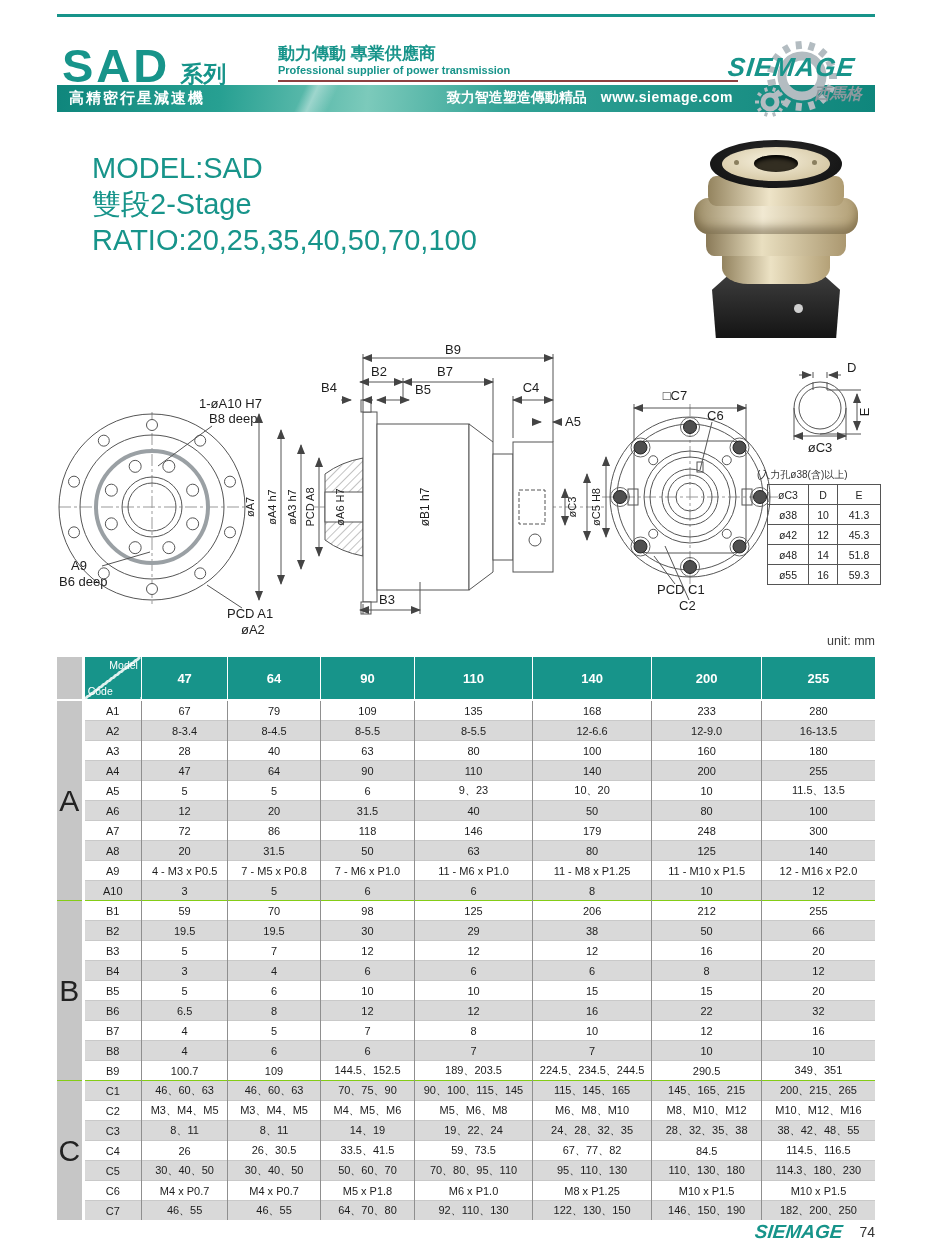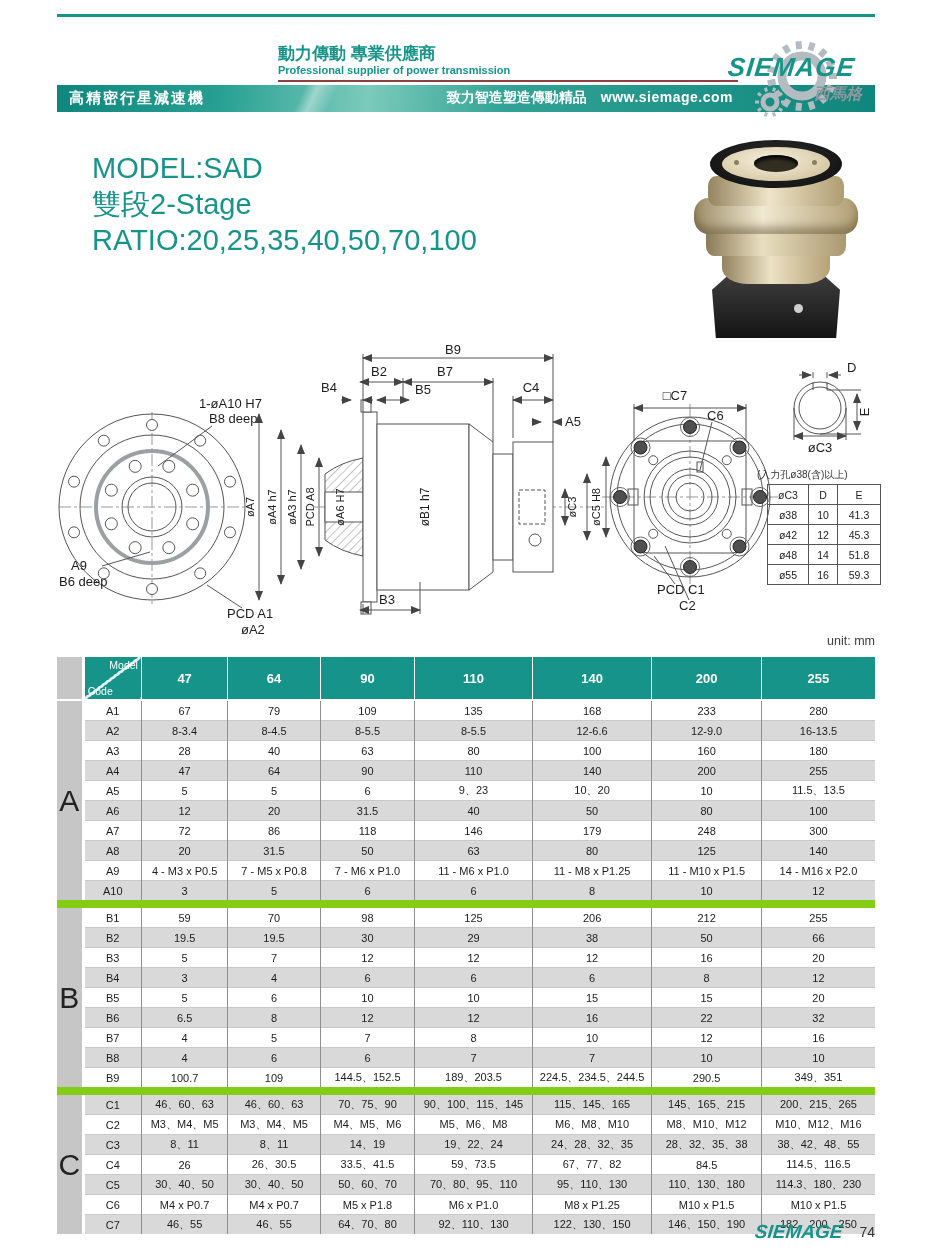--- a/index.html
+++ b/index.html
@@ -75,33 +75,36 @@
   .mtable thead th.diag{position:relative;border-left:none;padding:4px;
     background-color:#17948a;
     background-image:linear-gradient(to bottom right,transparent 48%,#dff0ee 48%,#dff0ee 52%,transparent 52%);}
   .diag .dm{position:absolute;right:3px;top:2px;font-size:10.5px;font-weight:normal;}
   .diag .dc{position:absolute;left:3px;bottom:2px;font-size:10.5px;font-weight:normal;}
   .mtable td.lc{background:#c6c6c6;font-size:30px;color:#222;border-right:3px solid #fff;font-weight:500;}
   .mtable td.code{border-top:1px solid #c9c9c9;}
   .mtable td.val{border-left:1px solid #8f8f8f;border-top:1px solid #c9c9c9;}
   .mtable tr.even td.code,.mtable tr.even td.val{background:#ffffff;}
   .mtable tr.odd td.code,.mtable tr.odd td.val{background:#d9d9d9;}
-  .mtable tr.gstart td{border-top:8px solid #84cc16;}
+  .mtable tr.gstart td{border-top:1px solid #84cc16;}
 
   
   .f-logo{right:84px;top:1221px;font-size:19px;font-weight:bold;font-style:italic;color:#17948a;transform:skewX(-6deg);}
   .f-page{right:52px;top:1224px;font-size:14px;color:#333;}
 </style>
 </head>
 <body>
 
 <div class="page">
 
   <div class="abs top-rule"></div>
 
+  <div class="abs sad-title">
+    <span class="big">SAD</span><span class="suf">系列</span>
+  </div>
 
   <div class="abs tagline">
     <div class="zh">動力傳動 專業供應商</div>
     <div class="en">Professional supplier of power transmission</div>
   </div>
   <div class="abs tag-rule"></div>
 
   <div class="abs banner">
     <div class="sheen"></div>
     <div class="bl">高精密行星減速機</div>
@@ -496,21 +499,21 @@
           <td class="val">140</td>
         </tr>
         <tr class="even">
           <td class="code">A9</td>
           <td class="val">4 - M3 x P0.5</td>
           <td class="val">7 - M5 x P0.8</td>
           <td class="val">7 - M6 x P1.0</td>
           <td class="val">11 - M6 x P1.0</td>
           <td class="val">11 - M8 x P1.25</td>
           <td class="val">11 - M10 x P1.5</td>
-          <td class="val">14 - M16 x P2.0</td>
+          <td class="val">12 - M16 x P2.0</td>
         </tr>
         <tr class="odd">
           <td class="code">A10</td>
           <td class="val">3</td>
           <td class="val">5</td>
           <td class="val">6</td>
           <td class="val">6</td>
           <td class="val">8</td>
           <td class="val">10</td>
           <td class="val">12</td>

